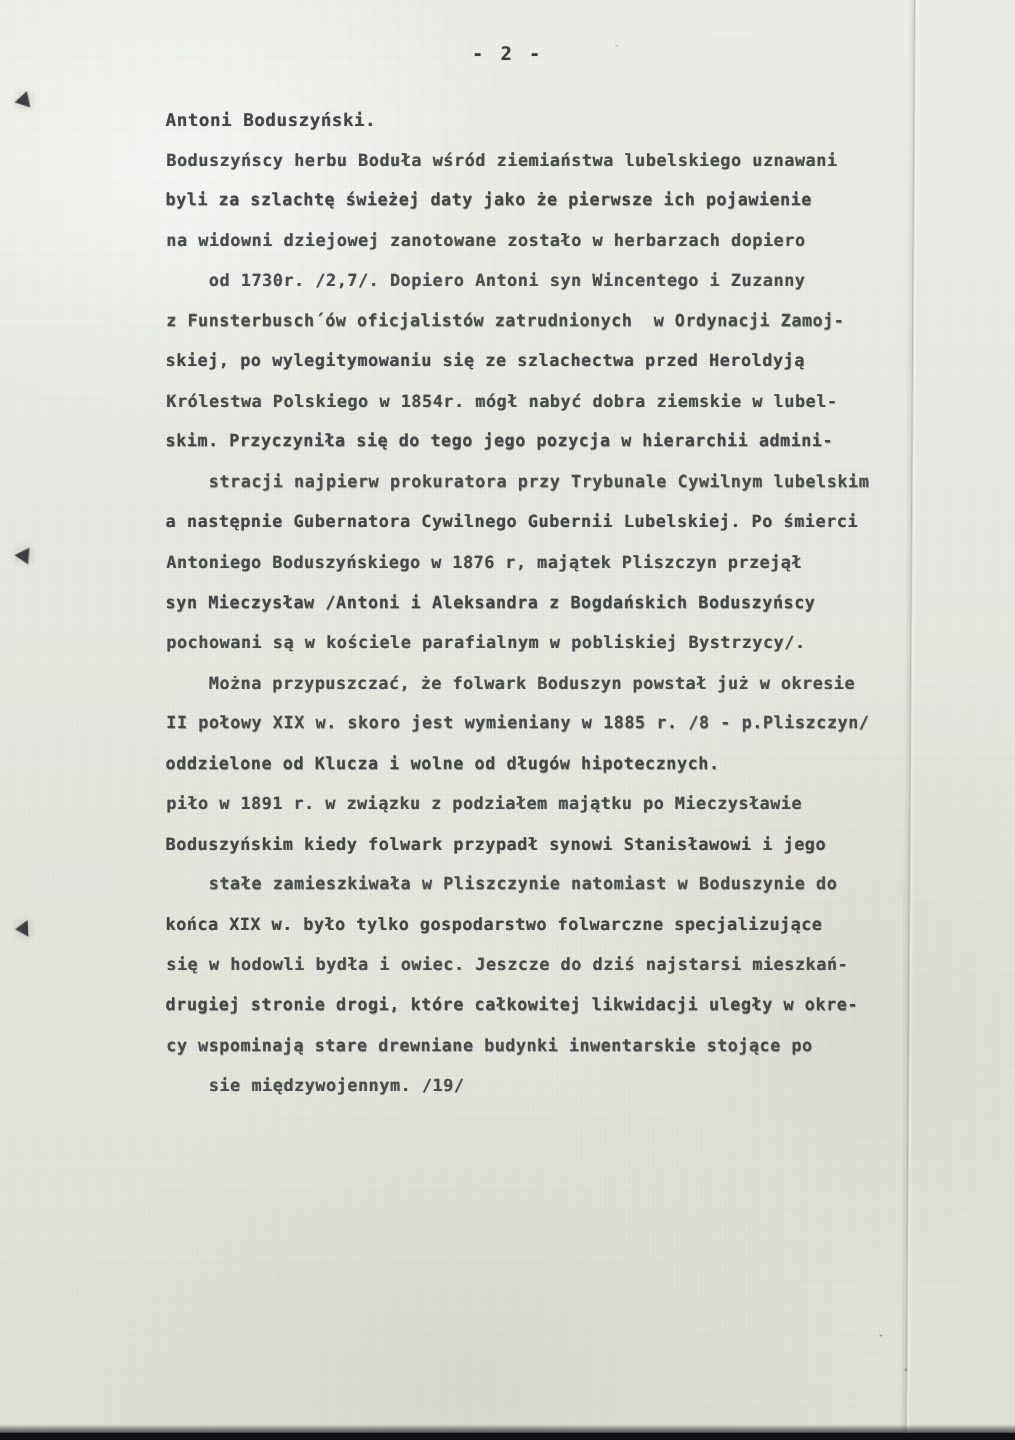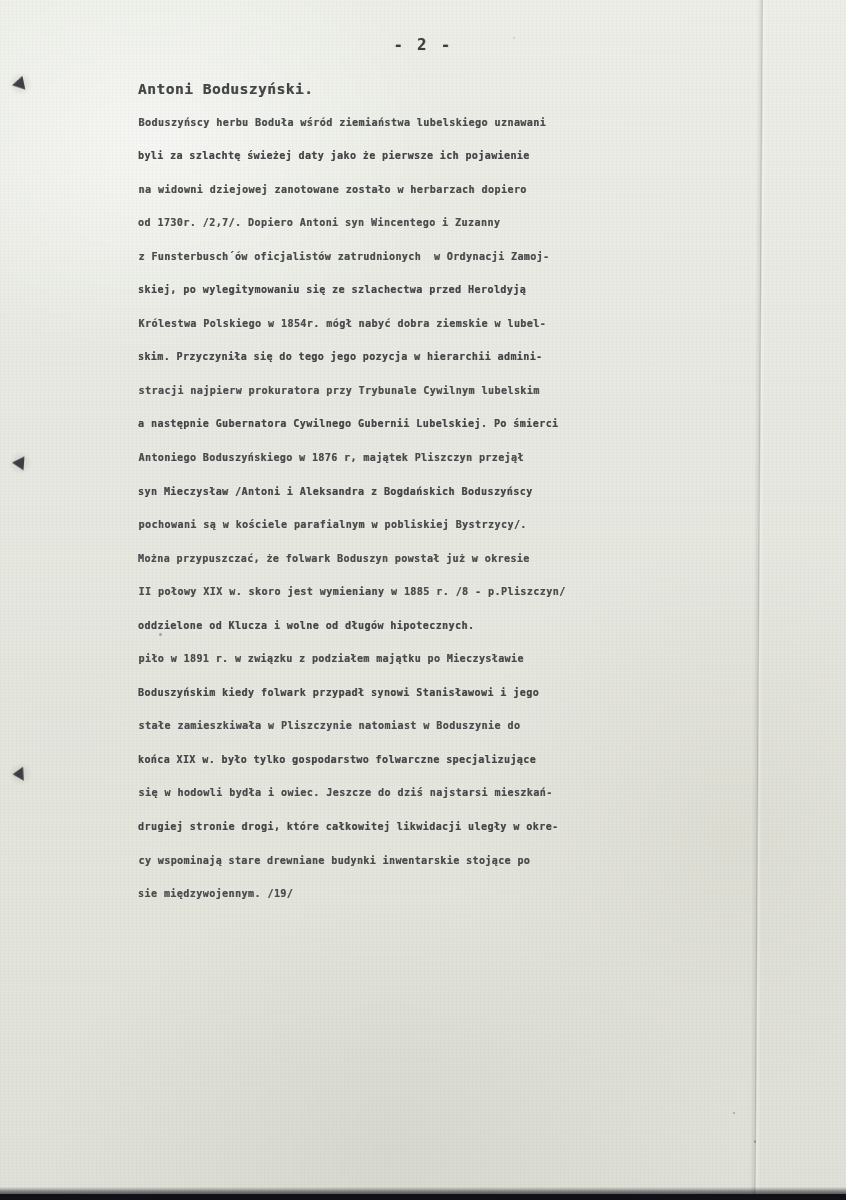--- a/index.html
+++ b/index.html
@@ -84,41 +84,41 @@
     letter-spacing: 2.5px;
     color: #3c3f40;
     font-weight: 700;
     text-shadow: 0.4px 0.4px 0.7px rgba(70,72,70,0.55);
   }
 
   
   #typescript {
     position: absolute;
     left: 138px;
-    top: 72px;
+    top: 84px;
     width: 700px;
   }
   .tline {
     height: 33.55px;
     line-height: 33.55px;
-    font-size: 10px;
+    font-size: 14px;
     letter-spacing: 0.45px;
     color: #3a3d3e;
     white-space: pre;
     font-weight: 700;
     text-shadow:
       0.35px 0.35px 0.6px rgba(80,82,80,0.55),
       -0.25px 0px 0.5px rgba(110,112,108,0.30);
     opacity: 0.93;
   }
   
   .tline:nth-child(odd)  { margin-left: 0px;   opacity: 0.945; }
   .tline:nth-child(even) { margin-left: 0.6px; opacity: 0.915; }
   .tline:nth-child(3n)   { letter-spacing: 0.40px; }
-  .tline:nth-child(5n)   { opacity: 0.90; }
+  .tline:nth-child(5n)   { opacity: 0.90; margin-left: 36px; }
 
   .heading-line { font-size: 14.6px; }
 
   
   .margin-mark {
     position: absolute;
     width: 17px;
     height: 15px;
     pointer-events: none;
   }

